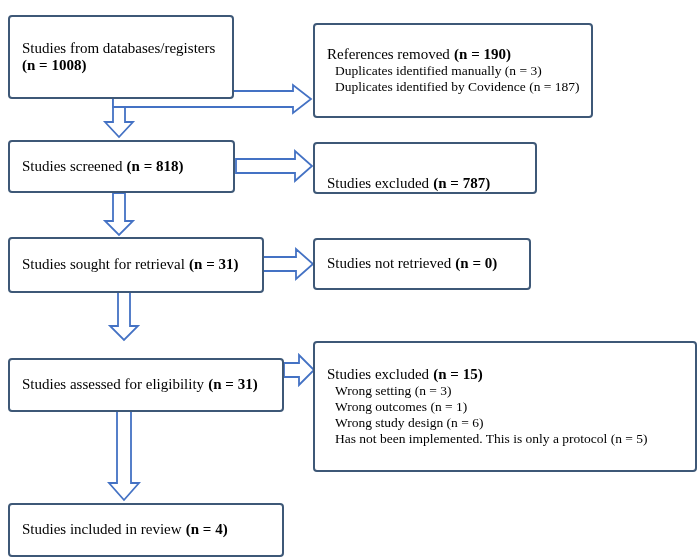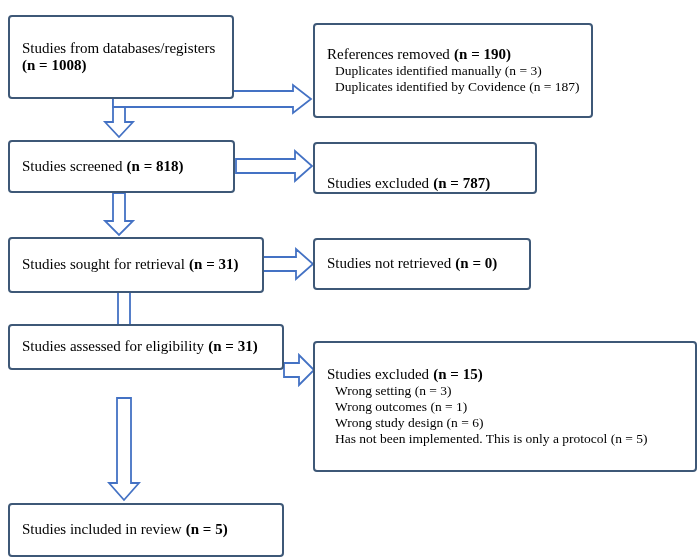--- a/index.html
+++ b/index.html
@@ -44,21 +44,21 @@
   .sub{
     font-size:13.5px;
     line-height:16px;
     padding-left:20px;
     white-space:nowrap;
   }
   
   #box-l0{left:8px;  top:15px;  width:226px; height:84px;}
   #box-l1{left:8px;  top:140px; width:227px; height:53px;}
   #box-l2{left:8px;  top:237px; width:256px; height:56px;}
-  #box-l3{left:8px;  top:324px; width:276px; height:46px;}
+  #box-l3{left:8px;  top:358px; width:276px; height:54px;}
   #box-l4{left:8px;  top:503px; width:276px; height:54px;}
   
   #box-r0{left:313px; top:23px;  width:280px; height:95px;}
   #box-r1{left:313px; top:142px; width:224px; height:52px;justify-content:flex-end;}
   #box-r2{left:313px; top:238px; width:218px; height:52px;}
   #box-r3{left:313px; top:341px; width:384px; height:131px;}
 </style>
 </head>
 <body>
 
@@ -97,21 +97,21 @@
   </div>
 
   <div class="box" id="box-l3">
     <div class="line">
       <span>Studies assessed for eligibility</span><span class="count">(n = 31)</span>
     </div>
   </div>
 
   <div class="box" id="box-l4">
     <div class="line">
-      <span>Studies included in review</span><span class="count">(n = 5)</span>
+      <span>Studies included in review</span><span class="count">(n = 4)</span>
     </div>
   </div>
 
   <div class="box" id="box-r0">
     <div class="line">
       <span>References removed</span><span class="count">(n = 190)</span>
     </div>
     <div class="sub">Duplicates identified manually (n = 3)</div>
     <div class="sub">Duplicates identified by Covidence (n = 187)</div>
   </div>

